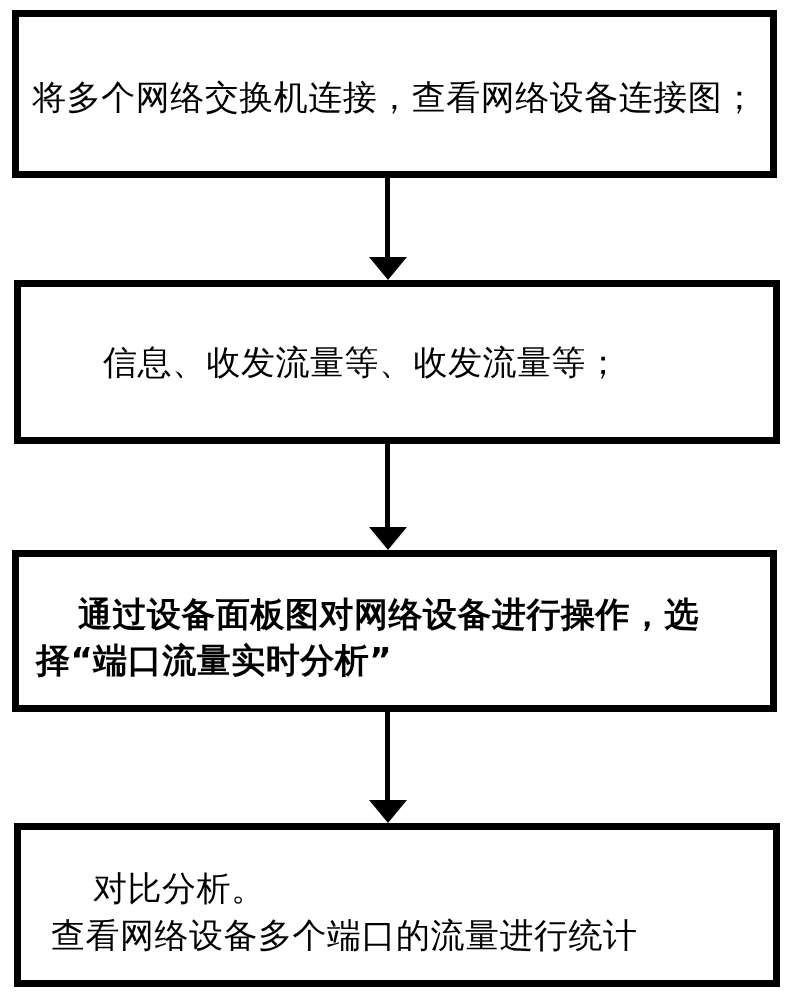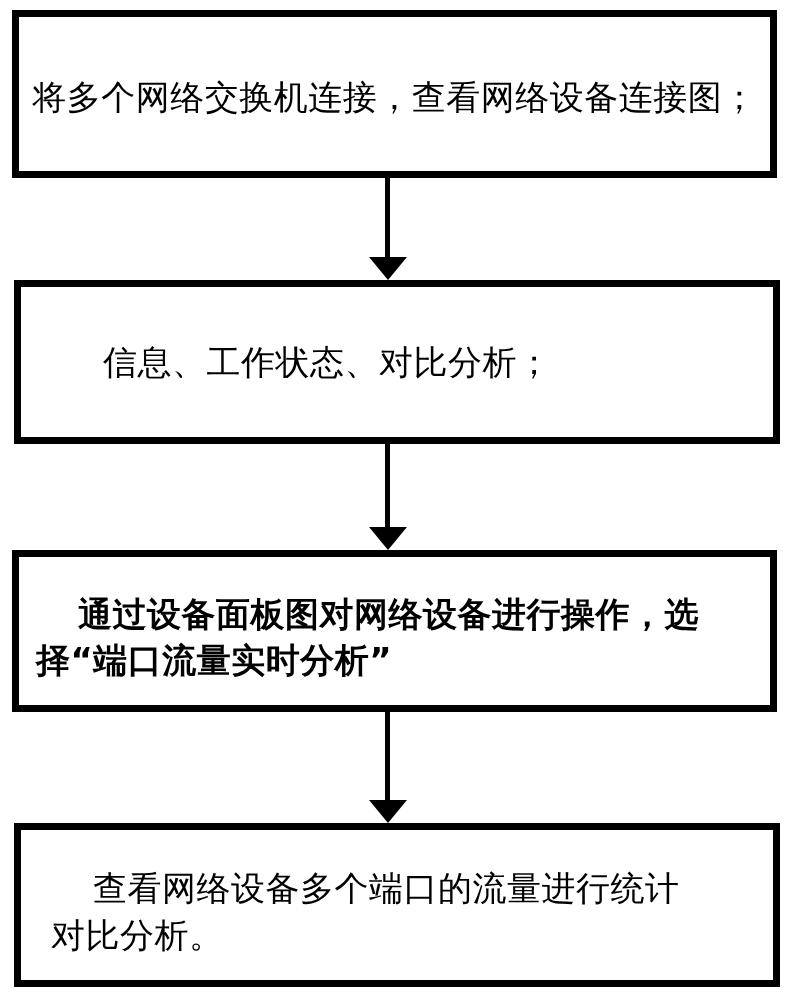--- a/index.html
+++ b/index.html
@@ -98,21 +98,21 @@
     </div>
   </div>
 
   <div class="arrow" id="arrow-1">
     <div class="shaft"></div>
     <div class="head"></div>
   </div>
 
   <div class="box" id="box-2">
     <div class="lines">
-      <div class="line">信息、工作状态、对比分析；</div>
+      <div class="line">信息、收发流量等、收发流量等；</div>
     </div>
   </div>
 
   <div class="arrow" id="arrow-2">
     <div class="shaft"></div>
     <div class="head"></div>
   </div>
 
   <div class="box" id="box-3">
     <div class="lines">
@@ -121,18 +121,18 @@
     </div>
   </div>
 
   <div class="arrow" id="arrow-3">
     <div class="shaft"></div>
     <div class="head"></div>
   </div>
 
   <div class="box" id="box-4">
     <div class="lines">
+      <div class="line">对比分析。</div>
       <div class="line">查看网络设备多个端口的流量进行统计</div>
-      <div class="line">对比分析。</div>
     </div>
   </div>
 
 </div>
 
 </body></html>

